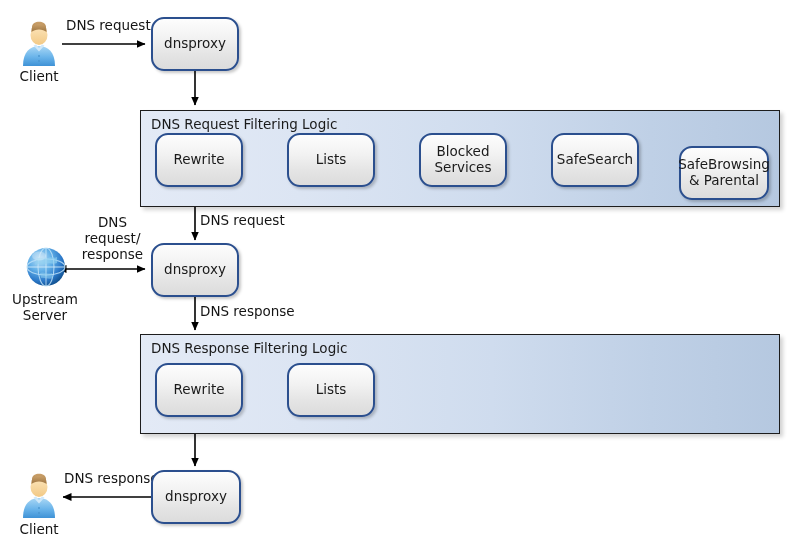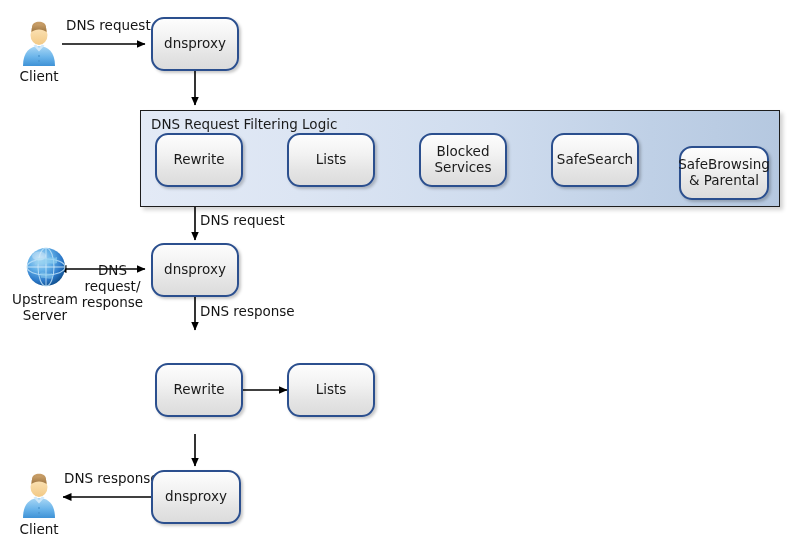--- a/index.html
+++ b/index.html
@@ -57,21 +57,20 @@
   .edge-label {
     position: absolute;
     font-size: 13.5px;
     color: #141414;
     white-space: pre-line;
     line-height: 1.2;
     text-align: center;
   }
   .edge-label.center {
     text-align: center;
-    margin-top: 48px;
   }
   .actor-label {
     position: absolute;
     font-size: 13.5px;
     color: #141414;
     text-align: center;
     white-space: pre-line;
     line-height: 1.2;
     width: 110px;
   }
@@ -192,19 +191,22 @@
   <div class="node" style="left:155px; top:133px; width:88px; height:54px;">Rewrite</div>
   <div class="node" style="left:287px; top:133px; width:88px; height:54px;">Lists</div>
   <div class="node" style="left:551px; top:133px; width:88px; height:54px;">SafeSearch</div>
   <div class="node" style="left:419px; top:133px; width:88px; height:54px;">Blocked
 Services</div>
   <div class="node" style="left:679px; top:146px; width:90px; height:54px;">SafeBrowsing
 &amp; Parental</div>
 
   <div class="node" style="left:151px; top:243px; width:88px; height:54px;">dnsproxy</div>
 
+  <div class="group" style="left:140px; top:334px; width:640px; height:100px;">
+    <div class="group-title">DNS Response Filtering Logic</div>
+  </div>
 
   <div class="node" style="left:155px; top:363px; width:88px; height:54px;">Rewrite</div>
   <div class="node" style="left:287px; top:363px; width:88px; height:54px;">Lists</div>
 
   <div class="node" style="left:151px; top:470px; width:90px; height:54px;">dnsproxy</div>
 
 </div>
 
 </body></html>

